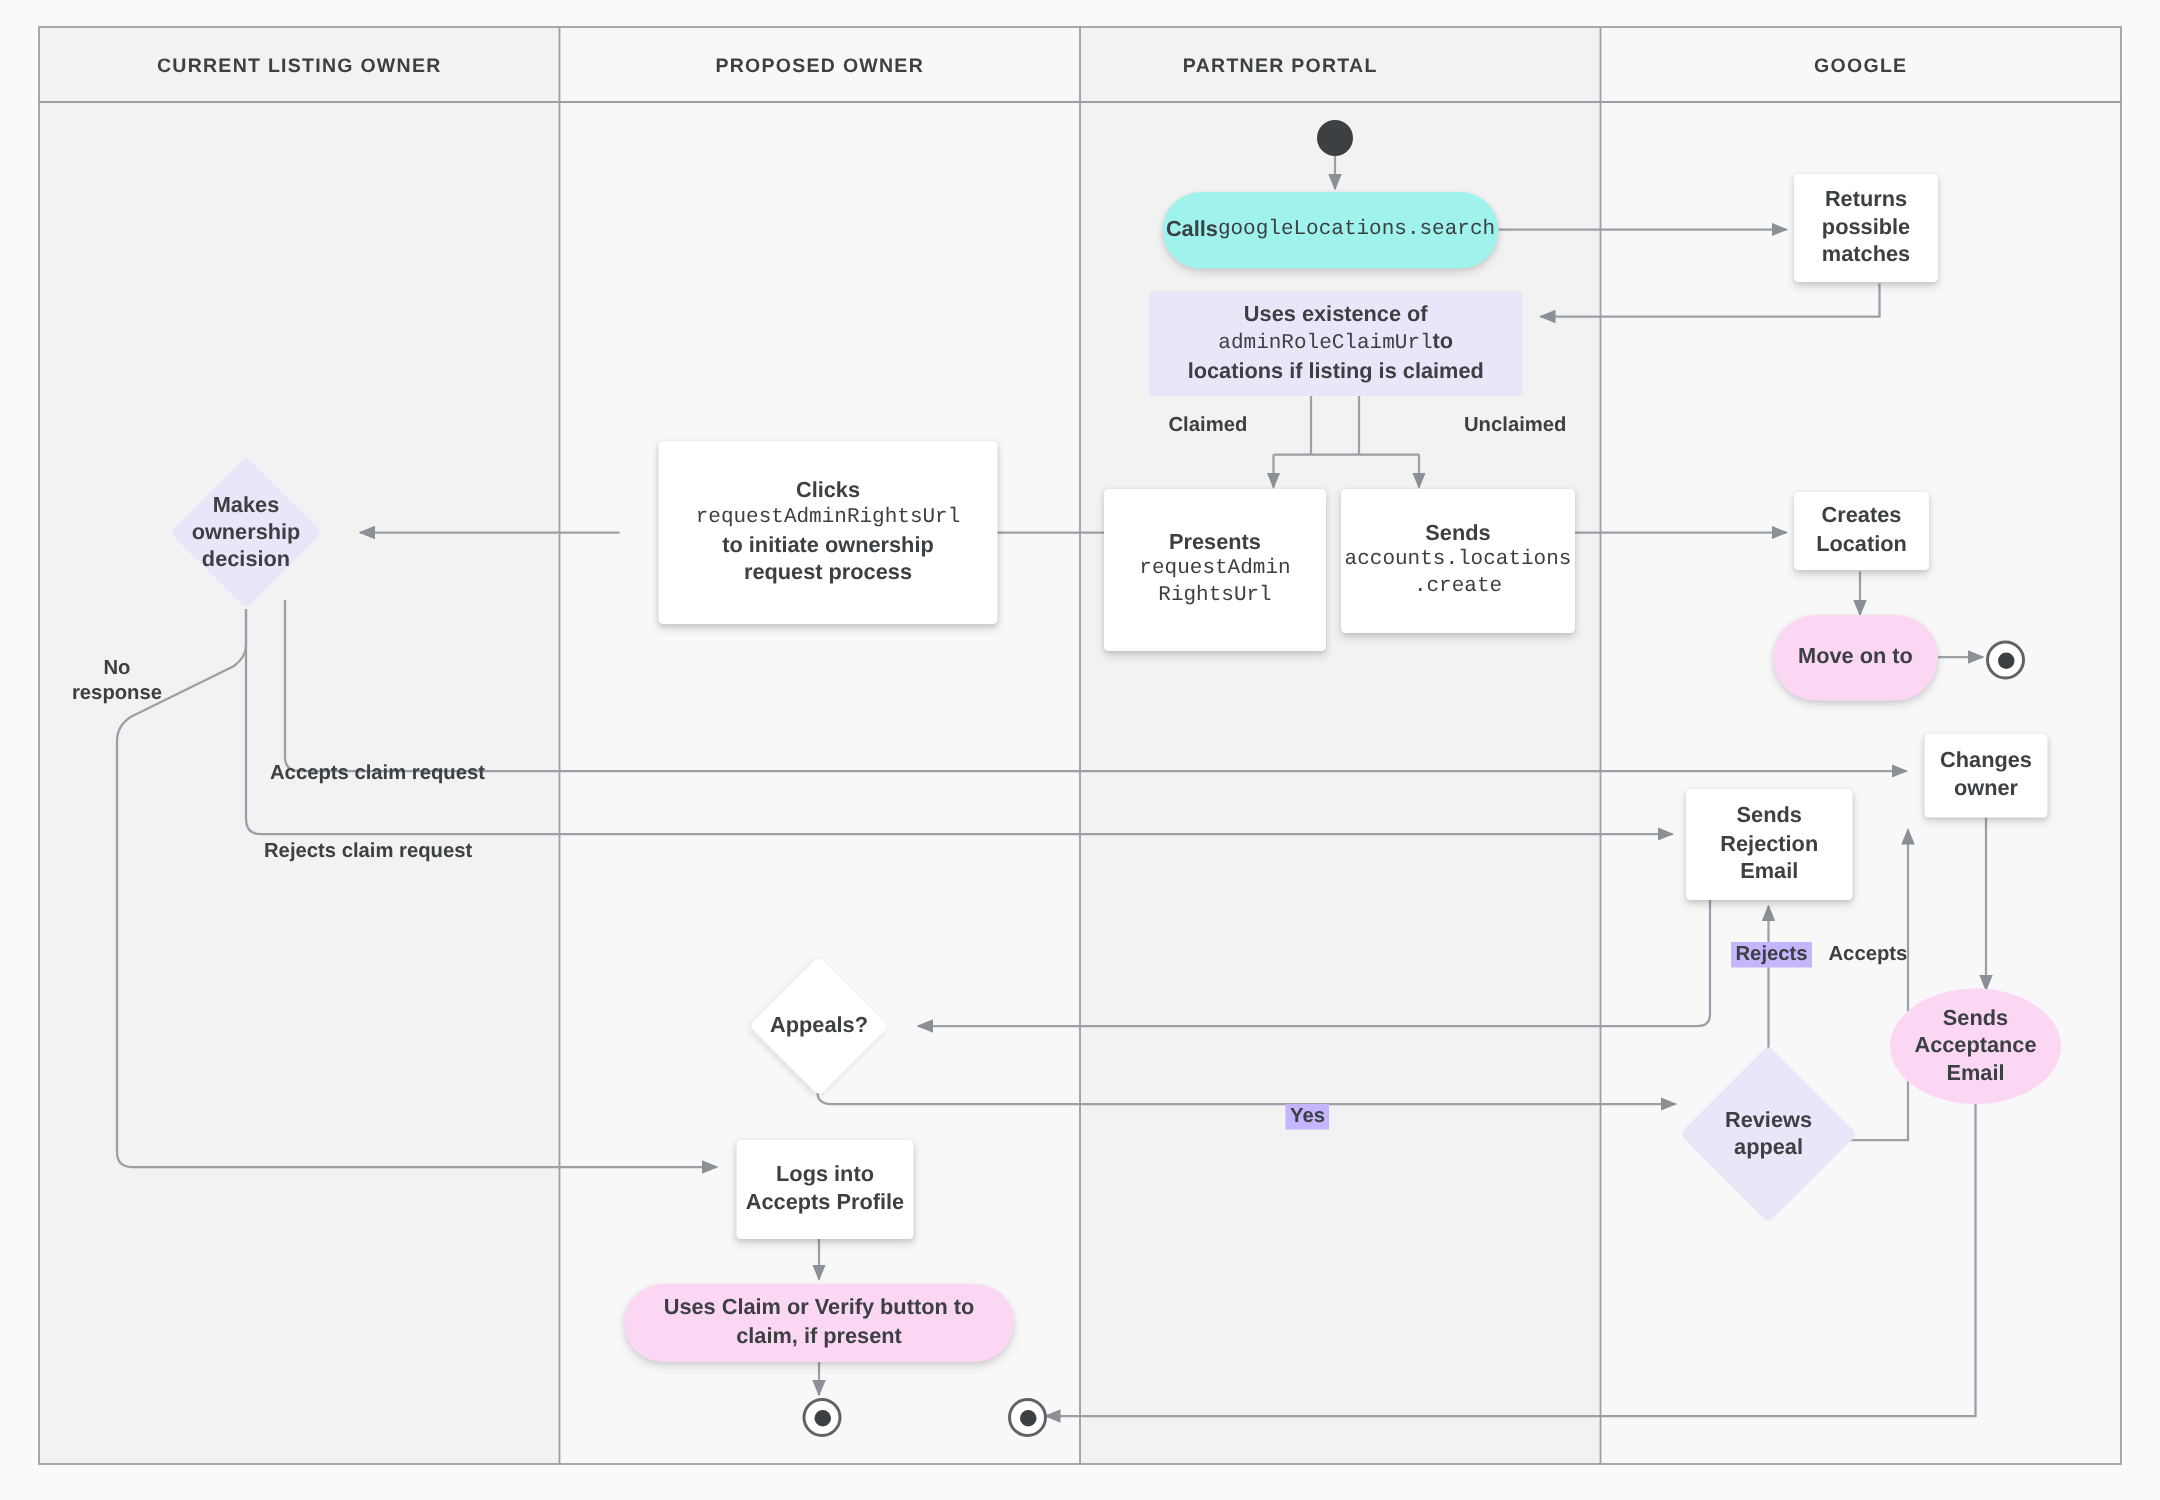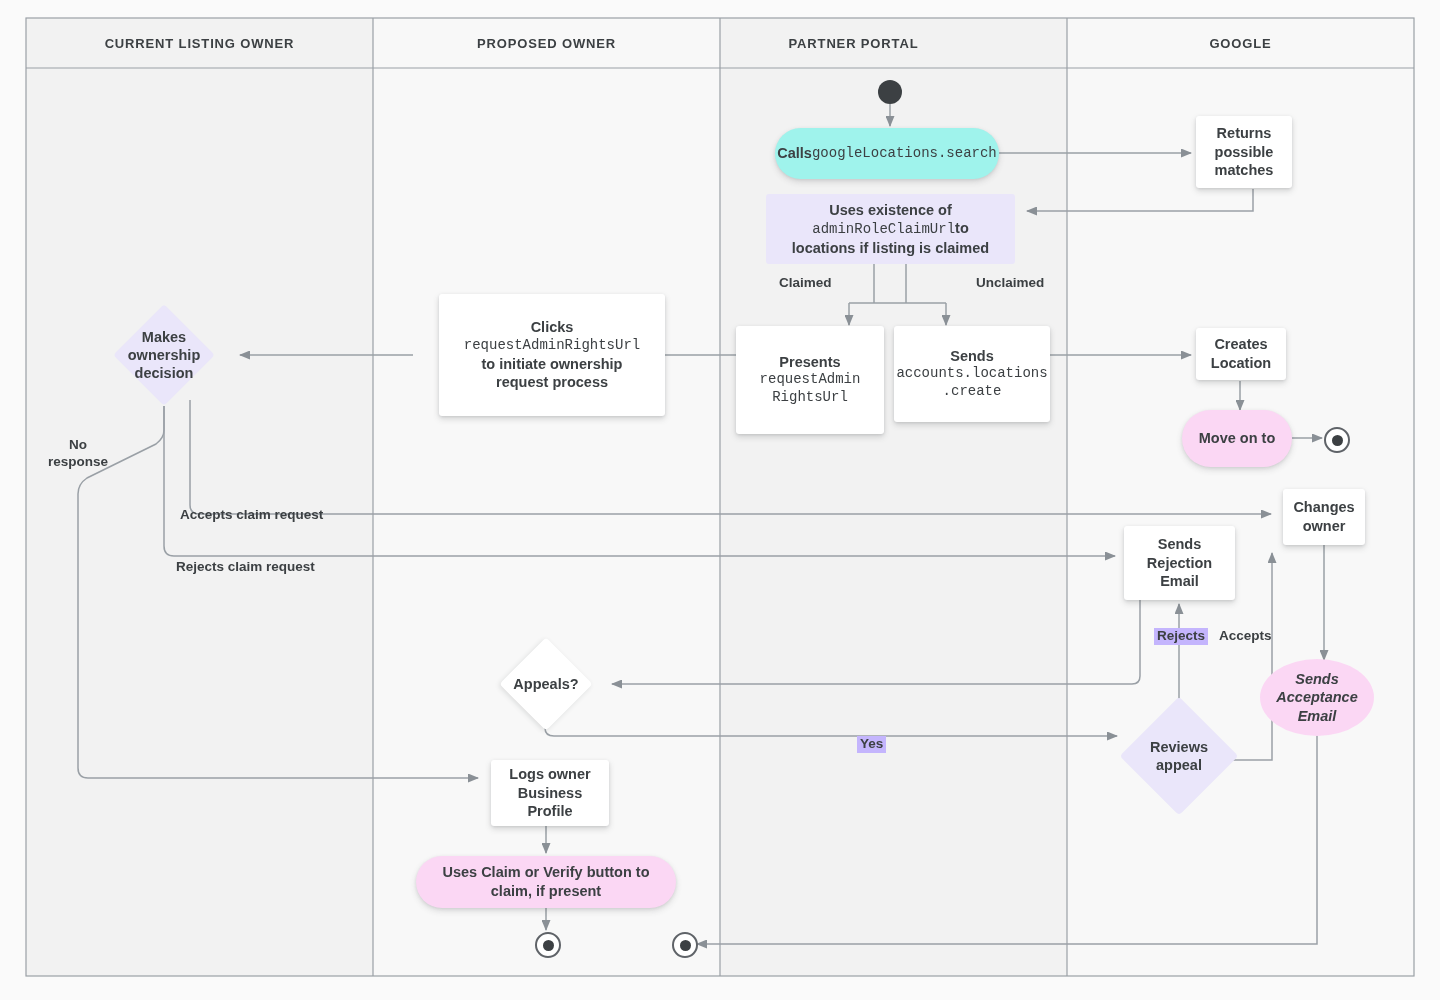--- a/index.html
+++ b/index.html
@@ -209,36 +209,36 @@
   <div class="node rect" style="left:1283px;top:489px;width:82px;height:56px;">
     <span>Changes owner</span>
   </div>
 
   <div class="node rect" style="left:1124px;top:526px;width:111px;height:74px;">
     <span>Sends Rejection Email</span>
   </div>
 
   <div class="node pink" style="left:1260px;top:659px;width:114px;height:77px;border-radius:50%;
         display:flex;align-items:center;justify-content:center;text-align:center;
-        font-size:14.5px;font-weight:700;line-height:1.28;font-style:italic;">
+        font-size:14.5px;font-weight:700;line-height:1.28;">
     <span>Sends Acceptance Email</span>
   </div>
 
   <div class="diamond-wrap" style="left:513px;top:651px;width:66px;height:66px;">
     <div class="diamond-shape dm-white"></div>
     <div class="dlabel" style="width:96px;">Appeals?</div>
   </div>
 
   <div class="diamond-wrap" style="left:1137px;top:714px;width:84px;height:84px;">
     <div class="diamond-shape dm-lav"></div>
     <div class="dlabel" style="width:86px;">Reviews appeal</div>
   </div>
 
   <div class="node rect" style="left:491px;top:760px;width:118px;height:66px;">
-    <span>Logs owner Business Profile</span>
+    <span>Logs into Accepts Profile</span>
   </div>
 
   <div class="node pill pink" style="left:416px;top:856px;width:260px;height:52px;">
     <span>Uses Claim or Verify button to claim, if present</span>
   </div>
 
   <div class="elabel" style="left:779px;top:275px;">Claimed</div>
   <div class="elabel" style="left:976px;top:275px;">Unclaimed</div>
   <div class="elabel" style="left:42px;top:437px;width:72px;white-space:normal;">No response</div>
   <div class="elabel" style="left:180px;top:507px;">Accepts claim request</div>

